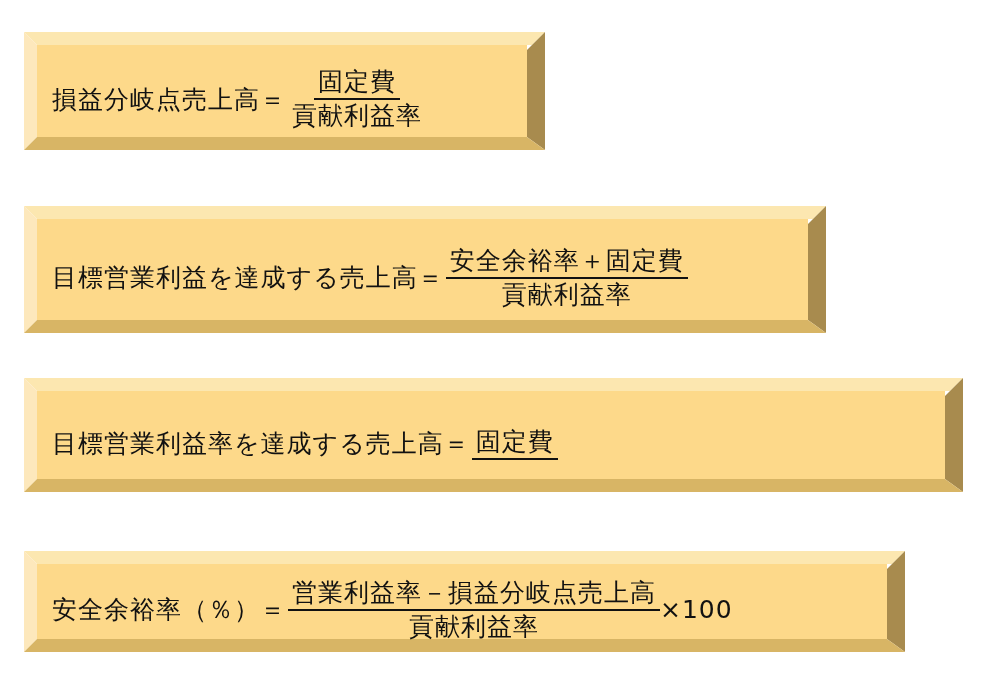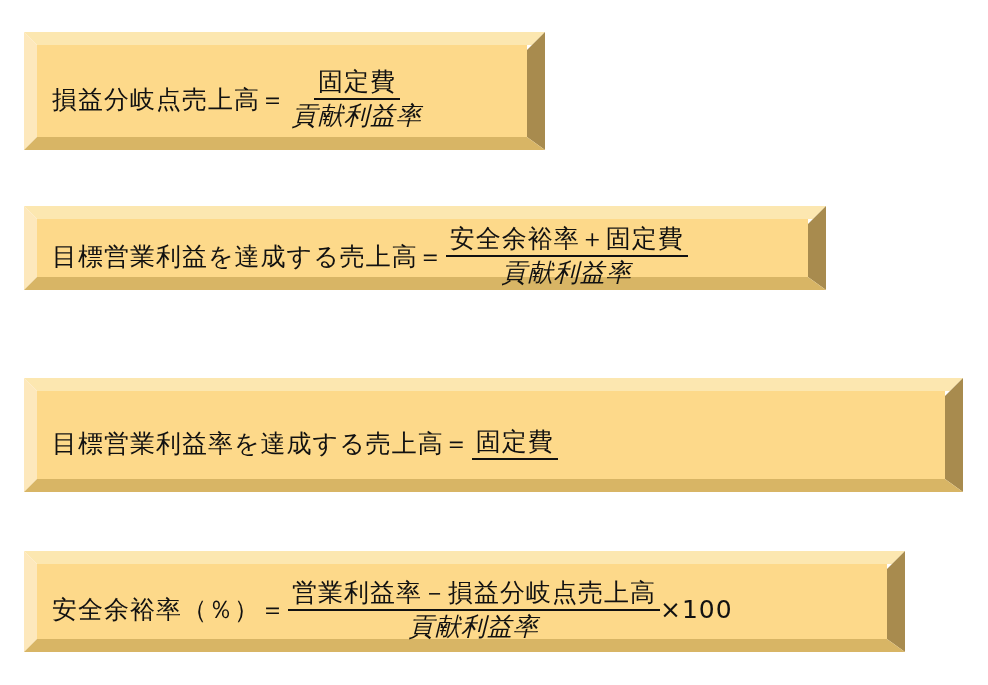--- a/index.html
+++ b/index.html
@@ -13,21 +13,21 @@
               clip-path:polygon(0 0,100% 13px,100% calc(100% - 13px),0 100%); }
   .bevel .r { position:absolute; right:0; top:0; bottom:0; width:18px; background:#A88B4E;
               clip-path:polygon(100% 0,0 18px,0 calc(100% - 13px),100% 100%); }
   .bevel .b { position:absolute; left:0; right:0; bottom:0; height:13px; background:#D8B565;
               clip-path:polygon(13px 0,calc(100% - 18px) 0,100% 100%,0 100%); }
   .face { position:absolute; left:13px; top:13px; right:18px; bottom:13px; background:#FDD98A; }
   .formula { position:absolute; left:28px; top:16px; bottom:0; display:flex; align-items:center;
              font-size:25px; white-space:nowrap; letter-spacing:1px; }
   .frac { display:inline-flex; flex-direction:column; align-items:center; margin-left:2px; }
   .num { padding:0 4px 1px 4px; border-bottom:2px solid #111; text-align:right; line-height:30px; }
-  .den { padding:1px 4px 0 4px; text-align:right; line-height:30px;font-style:italic; }
+  .den { padding:1px 4px 0 4px; text-align:right; line-height:30px; }
   .mult { font-size:25px; }
 </style>
 </head>
 <body>
 
 <div class="box" style="left:24px; top:32px; width:521px; height:118px;">
   <div class="bevel">
     <div class="t"></div>
       <div class="l"></div>
       <div class="r"></div>
@@ -36,21 +36,21 @@
   <div class="face"></div>
   <div class="formula">
     <span>損益分岐点売上高＝</span>
     <span class="frac">
       <span class="num">固定費</span>
       <span class="den">貢献利益率</span>
     </span>
   </div>
 </div>
 
-<div class="box" style="left:24px; top:206px; width:802px; height:84px;">
+<div class="box" style="left:24px; top:206px; width:802px; height:127px;">
   <div class="bevel">
     <div class="t"></div>
       <div class="l"></div>
       <div class="r"></div>
       <div class="b"></div>
   </div>
   <div class="face"></div>
   <div class="formula">
     <span>目標営業利益を達成する売上高＝</span>
     <span class="frac">

